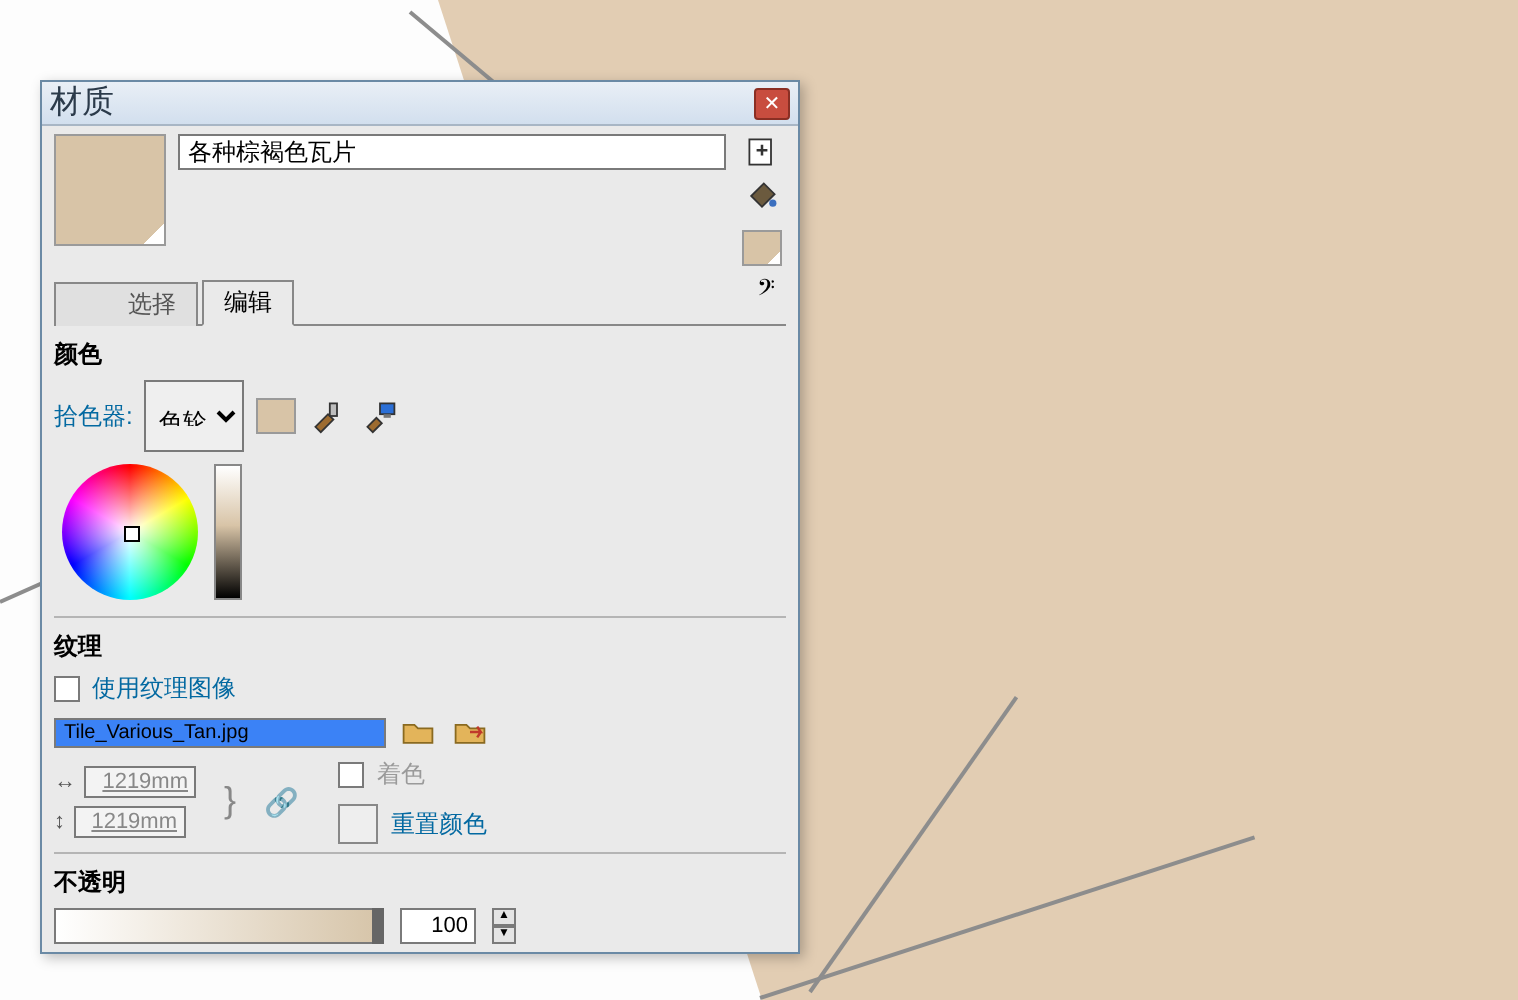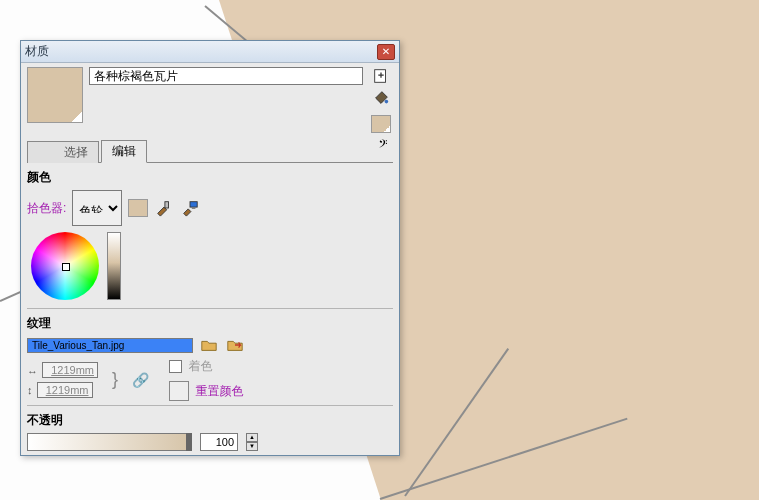--- a/index.html
+++ b/index.html
@@ -38,21 +38,21 @@
     box-shadow: 2px 2px 6px rgba(0,0,0,0.25);
   }
   .titlebar {
     height: 22px;
     background: linear-gradient(#e9eff6, #d2dfee);
     border-bottom: 1px solid #a8b6c5;
     display: flex; align-items: center;
     padding: 0 4px;
     position: relative;
   }
-  .titlebar .title { flex: 1; font-size: 12px; color: #2b3a4a; }
+  .titlebar .title { flex: 1; font-size: 16px; color: #2b3a4a; }
   .close-btn {
     width: 18px; height: 16px;
     background: #c84d3f;
     border: 1px solid #8a2f24;
     color: #fff;
     display: flex; align-items: center; justify-content: center;
     font-size: 10px;
     border-radius: 2px;
   }
   .content { padding: 4px 6px; background: #eaeaea; }
@@ -161,21 +161,21 @@
   .opacity-row { display:flex; align-items:center; gap:8px; margin-top:4px; }
   .op-track {
     width: 165px; height: 18px; border:1px solid #7a7a7a; position:relative;
     background: linear-gradient(to right, #fff 0%, #d6c4a8 100%);
   }
   .op-thumb { position:absolute; right:-1px; top:-1px; width:6px; height:18px; background:#666; }
   .spin { width: 38px; height: 18px; border:1px solid #7a7a7a; font-size:11px; padding:1px 3px; text-align:right; background:#fff; }
   .spin-btns { display:flex; flex-direction:column; }
   .spin-btns .b { width:12px; height:9px; border:1px solid #7a7a7a; background:#e4e4e4; font-size:6px; line-height:6px; text-align:center; }
   .arrow-ico { font-size:11px; color:#555; }
-  .lbl { color:#a21caf; }
+  .lbl { color:#0369a1; }
   .disabled { color:#9a9a9a; }
 </style>
 </head>
 <body>
 
 <div class="viewport">
   <div class="wall"></div>
 
   <div class="edge1" style="top:5px; left:205px; width:110px; transform:rotate(40deg);"></div>
   <div class="edge2" style="top:300px; left:0; width:260px; transform:rotate(-24deg);"></div>
@@ -251,20 +251,24 @@
         <div class="wheel-cursor"></div>
       </div>
       <div class="hue-strip">
         <div class="bar"></div>
       </div>
     </div>
 
     <div class="hr"></div>
     <div class="section-label">纹理</div>
     <div class="row">
+      <span class="chk"></span>
+      <span class="lbl">使用纹理图像</span>
+    </div>
+    <div class="row">
       <input class="file-input" value="Tile_Various_Tan.jpg" style="">
       <div class="icon-btn">
         <svg class="brush-ico" viewBox="0 0 20 20">
             <path d="M2 6h6l2 2h8v8H2z" fill="#e3b45a" stroke="#8a6a20"></path>
           </svg>
       </div>
       <div class="icon-btn">
         <svg class="brush-ico" viewBox="0 0 20 20">
             <path d="M2 6h6l2 2h8v8H2z" fill="#e3b45a" stroke="#8a6a20"></path>
             <path d="M10 10l6 0 -2 -3 M16 10l-2 3" stroke="#c0392b" stroke-width="1.4" fill="none"></path>

